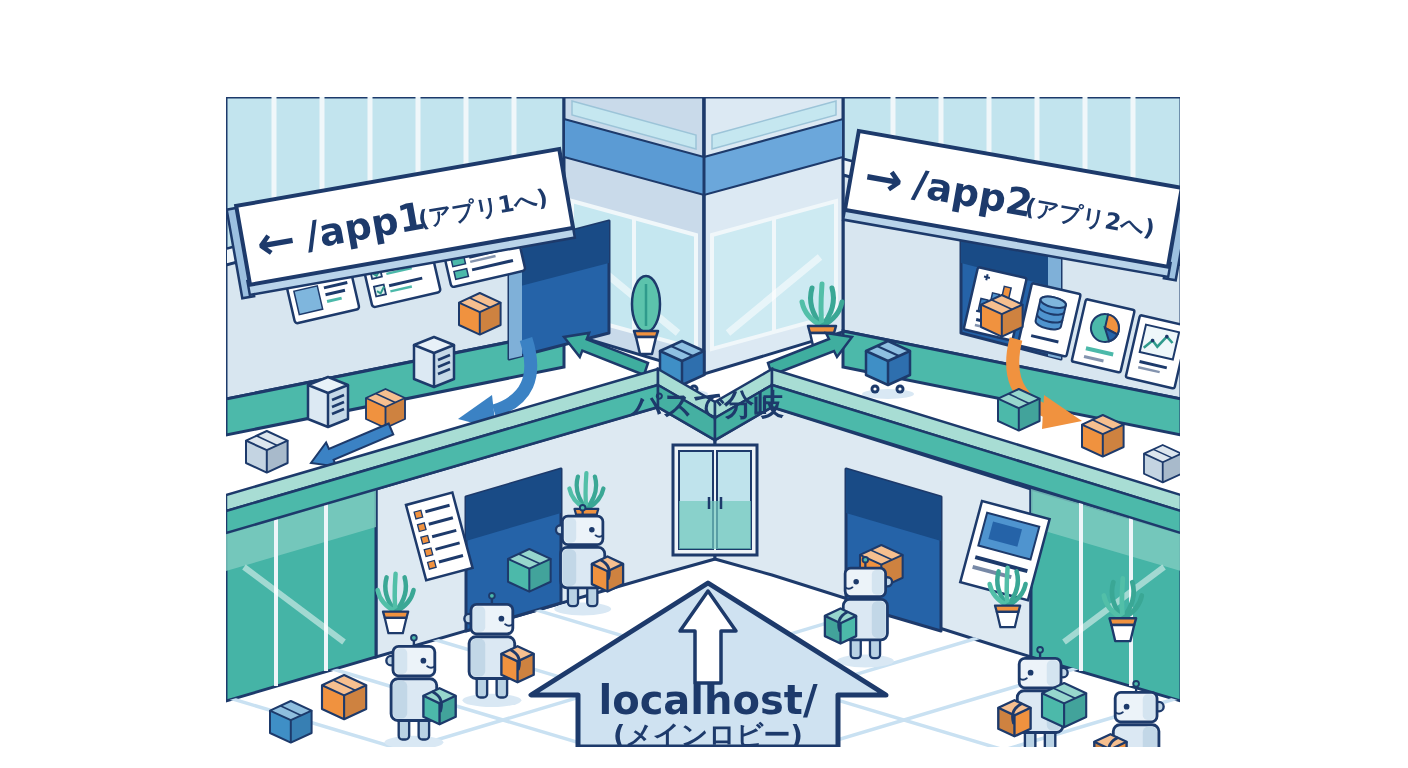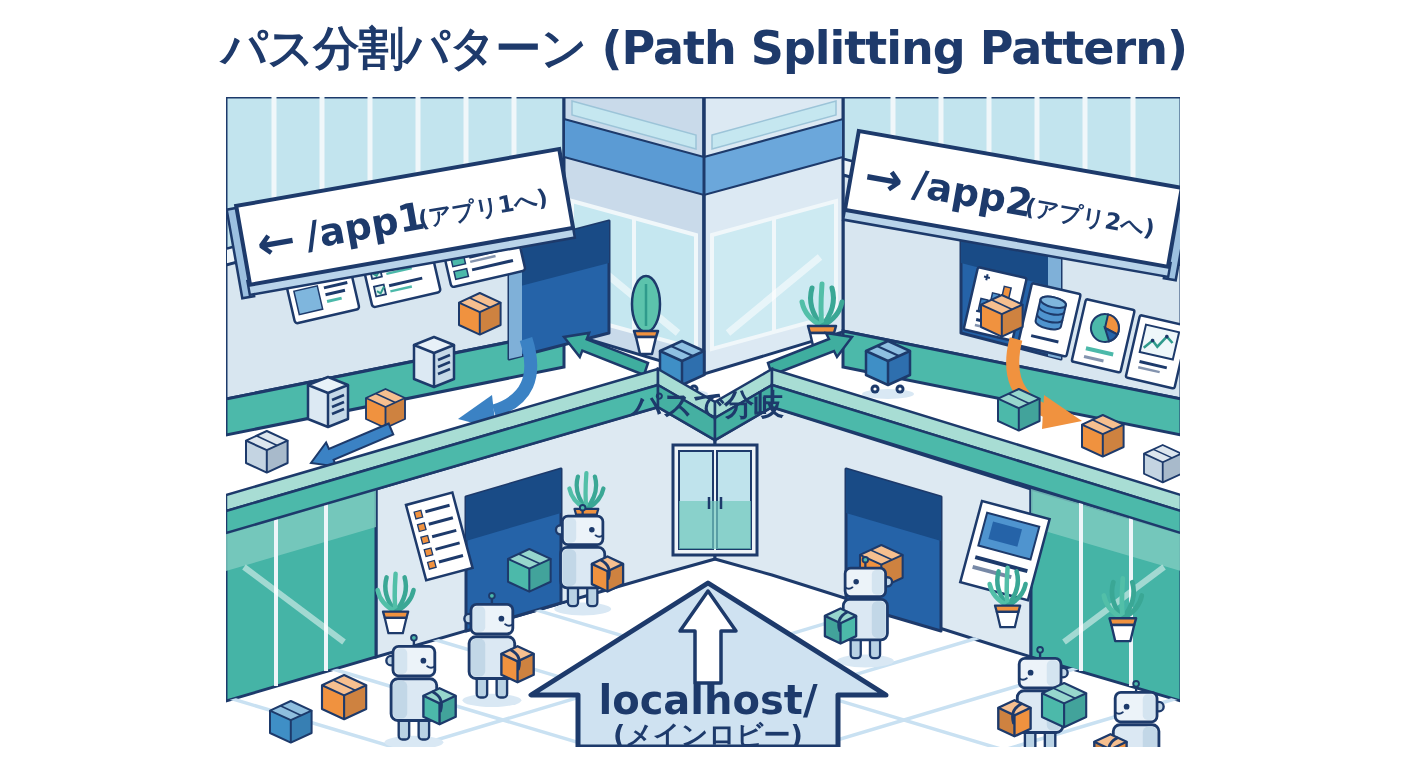--- a/index.html
+++ b/index.html
@@ -7,21 +7,20 @@
   .page{position:relative;width:1408px;height:768px;background:#fff;}
   .title{position:absolute;top:18px;left:0;width:1408px;text-align:center;
     font-size:46px;font-weight:800;color:#1e3a6b;letter-spacing:-1px;}
   .scene{position:absolute;left:226px;top:97px;width:954px;height:650px;}
   svg text{font-family:"DejaVu Sans","Liberation Sans",sans-serif;font-weight:bold;fill:#1d3a6b;}
 </style>
 </head>
 <body>
 
 <div class="page">
-  <div class="title">パス分割パターン (Path Splitting Pattern)</div>
 
   <div class="scene">
   <svg width="954" height="650" viewBox="0 0 954 650">
     <defs>
       <g id="ibox">
         <polygon points="0,12 26,0 52,12 26,24" fill="currentColor"></polygon>
         <polygon points="0,12 26,0 52,12 26,24" fill="#ffffff" opacity="0.42"></polygon>
         <polygon points="0,12 0,40 26,52 26,24" fill="currentColor"></polygon>
         <polygon points="26,24 26,52 52,40 52,12" fill="currentColor"></polygon>
         <polygon points="26,24 26,52 52,40 52,12" fill="#102a4d" opacity="0.15"></polygon>

